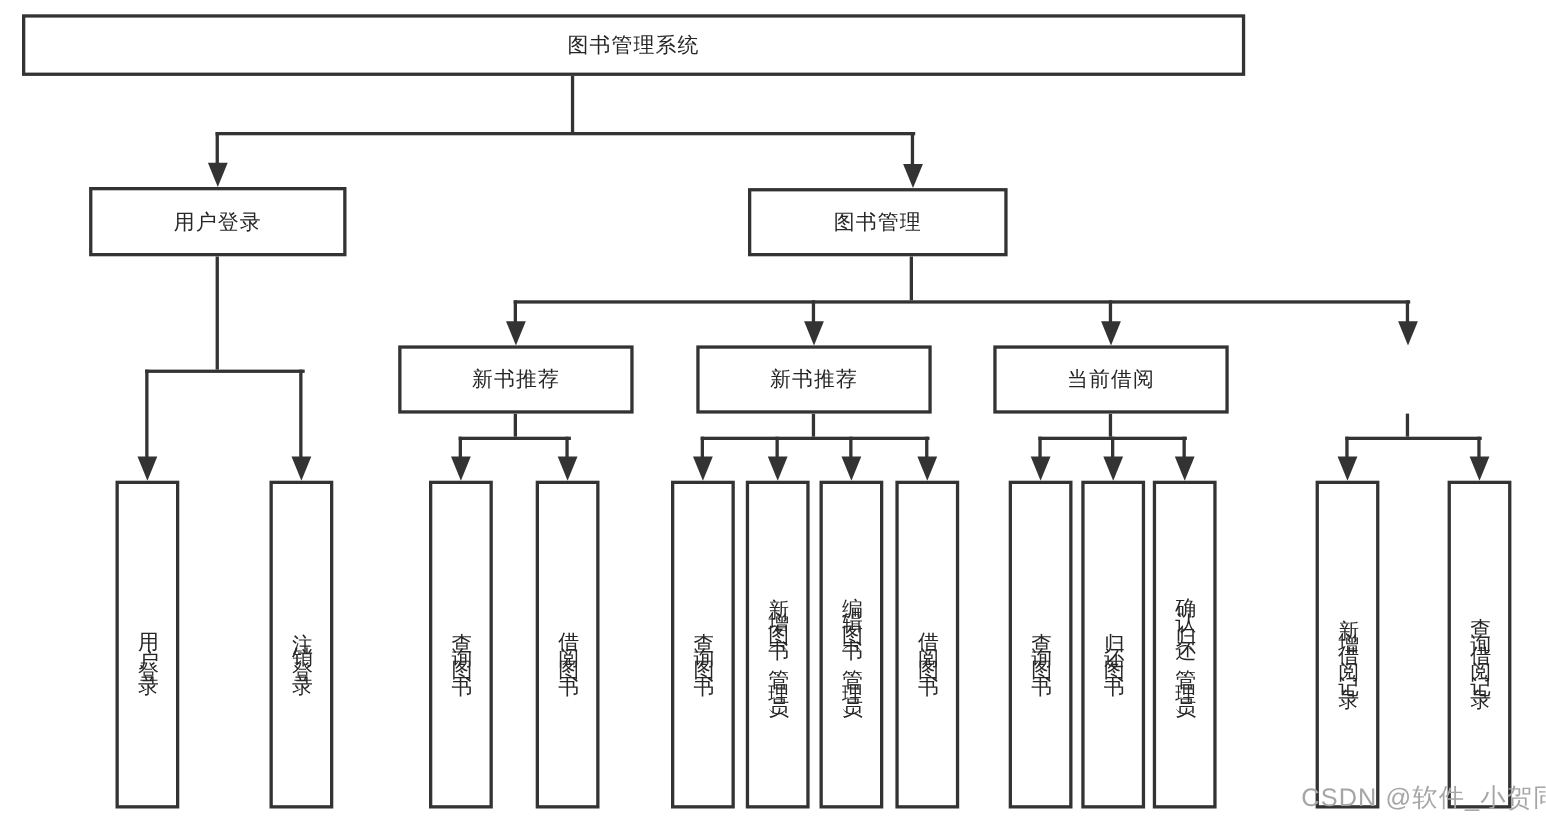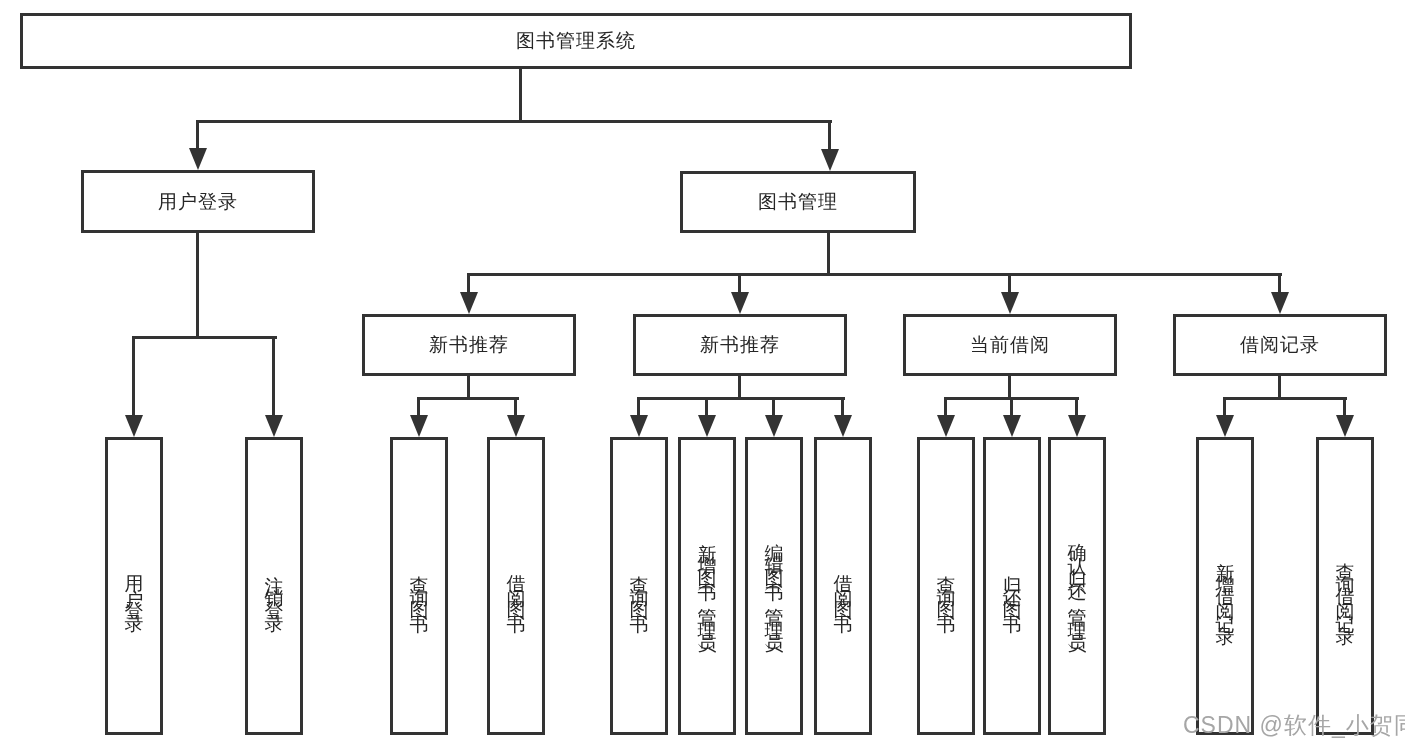--- a/index.html
+++ b/index.html
@@ -99,23 +99,20 @@
 
   <div class="box" style="left:362px;top:314px;width:214px;height:62px;">
     <span>新书推荐</span>
   </div>
   <div class="box" style="left:633px;top:314px;width:214px;height:62px;">
     <span>新书推荐</span>
   </div>
   <div class="box" style="left:903px;top:314px;width:214px;height:62px;">
     <span>当前借阅</span>
   </div>
-  <div class="box" style="left:1173px;top:314px;width:214px;height:62px;">
-    <span>借阅记录</span>
-  </div>
 
   <div class="vbox" style="left:105px;">
     <span>用户登录</span>
   </div>
   <div class="vbox" style="left:245px;">
     <span>注销登录</span>
   </div>
   <div class="vbox" style="left:390px;">
     <span>查询图书</span>
   </div>

